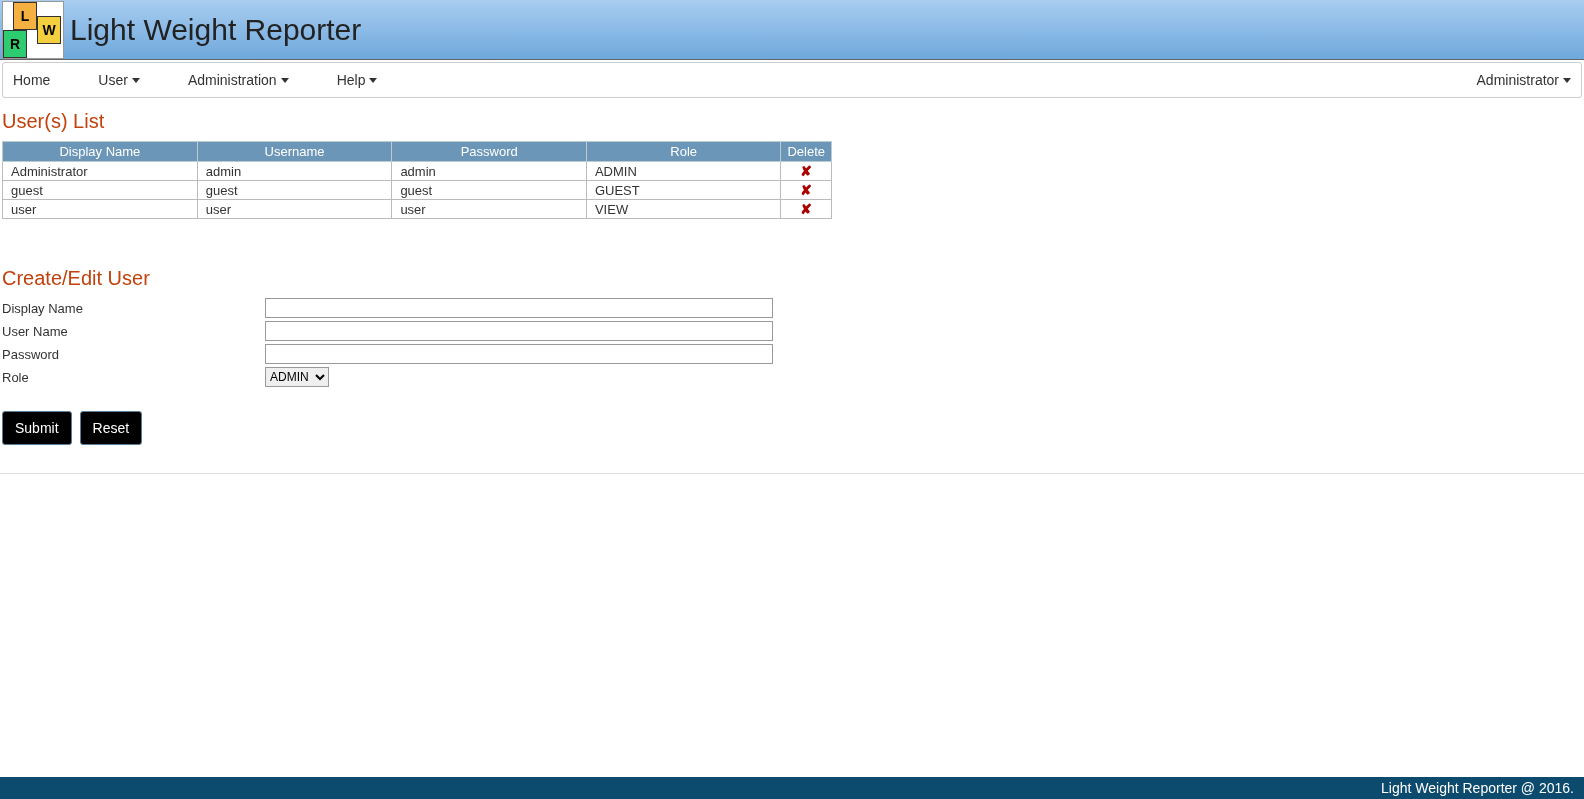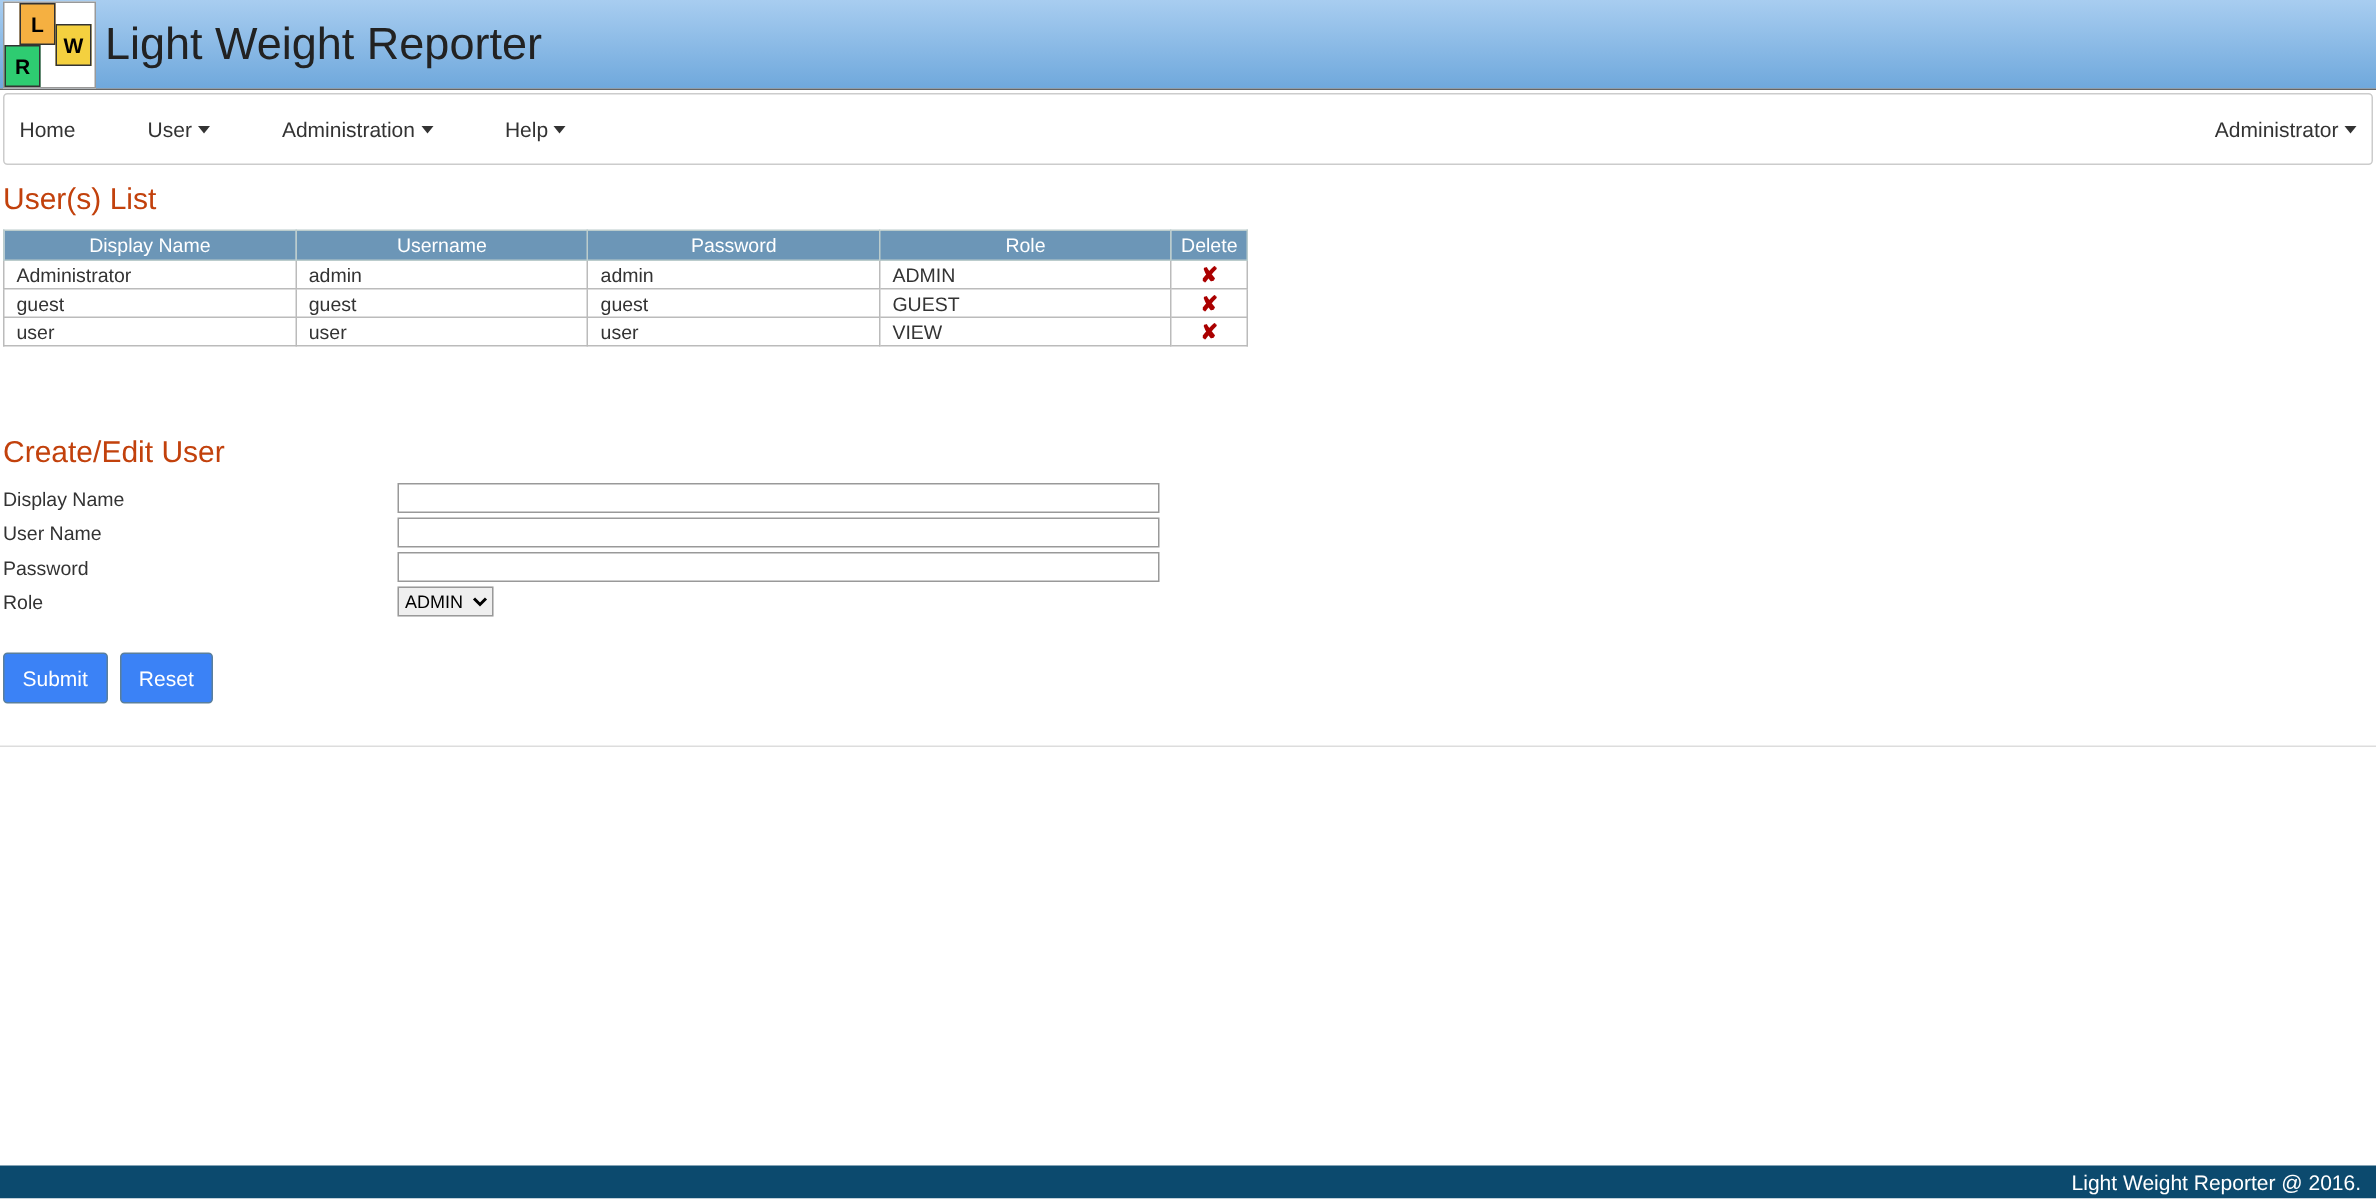--- a/index.html
+++ b/index.html
@@ -7,21 +7,21 @@
 
 
 .header { background: linear-gradient(to bottom, #a8cdf0, #6fa8dc); height: 60px; display: flex; align-items: center; border-bottom: 1px solid #666; }
 .logo { width: 62px; height: 58px; margin-left: 2px; position: relative; background:#fff; border:1px solid #999; }
 .logo-l { position:absolute; top:0; left:10px; width:24px; height:28px; background:#f5b041; border:1px solid #333; display:flex; align-items:center; justify-content:center; font-weight:bold; font-size:14px; color:#000; }
 .logo-r { position:absolute; top:28px; left:0; width:24px; height:28px; background:#2ecc71; border:1px solid #333; display:flex; align-items:center; justify-content:center; font-weight:bold; font-size:14px; color:#000; }
 .logo-w { position:absolute; top:14px; left:34px; width:24px; height:28px; background:#f4d03f; border:1px solid #333; display:flex; align-items:center; justify-content:center; font-weight:bold; font-size:14px; color:#000; }
 .app-title { margin-left: 6px; font-size: 30px; color: #222; font-weight: normal; }
 
 
-.navbar { background: #fff; border: 1px solid #ccc; border-radius: 3px; margin: 2px 2px 0 2px; height: 48px; display: flex; align-items: center; padding: 0 10px; }
+.navbar { background: #fff; border: 1px solid #ccc; border-radius: 3px; margin: 2px 2px 0 2px; height: 36px; display: flex; align-items: center; padding: 0 10px; }
 .nav-left { display: flex; gap: 48px; align-items:center; }
 .nav-item { color: #333; cursor: pointer; display:flex; align-items:center; gap:4px; }
 .caret { display:inline-block; width:0; height:0; border-left:4px solid transparent; border-right:4px solid transparent; border-top:5px solid #333; }
 .nav-right { margin-left: auto; display:flex; align-items:center; gap:4px; cursor:pointer; }
 
 
 .content { padding: 12px 0 0 0; }
 h3.section { font-size: 20px; font-weight: normal; color:#c2410c; margin: 0 0 8px 2px; }
 
 
@@ -30,28 +30,28 @@
 .users-table td { border: 1px solid #bbb; padding: 1px 8px; font-size: 13px; color:#333; }
 .users-table td.delete-cell { text-align:center; }
 .delete-x { color:#a00; font-weight:bold; cursor:pointer; font-size:14px; }
 th.col-delete { width: 46px; }
 th.col-name { width: 196px; }
 th.col-user { width: 196px; }
 th.col-pwd { width: 196px; }
 th.col-role { width: 196px; }
 
 
-.form-section { margin-top: 60px; }
+.form-section { margin-top: 48px; }
 .form-row { display:flex; align-items:center; margin-bottom: 3px; }
 .form-label { width: 265px; font-size: 13px; color:#333; padding-left:2px; }
 .form-row input[type="text"], .form-row input[type="password"] { width: 508px; height: 20px; border: 1px solid #999; font-size:13px; padding: 1px 4px; }
 .form-row select { width: 64px; height: 20px; border:1px solid #999; font-size:12px; background:#efefef; }
 
 .buttons { margin-top: 24px; display:flex; gap:8px; padding-left:2px; }
-.btn { background: #3b82f6; border: 1px solid #5a7f9c; color:#fff; padding: 8px 12px; font-size:14px; cursor:pointer; border-radius: 3px; }
+.btn { background: #000000; border: 1px solid #5a7f9c; color:#fff; padding: 8px 12px; font-size:14px; cursor:pointer; border-radius: 3px; }
 
 hr.divider { margin-top: 28px; border:none; border-top:1px solid #ddd; }
 
 
 .footer { position:absolute; bottom:0; left:0; right:0; background:#0c4a6e; color:#fff; text-align:right; padding: 3px 10px; font-size:14px; }
 </style>
 </head>
 <body>
 
 <div class="header">

